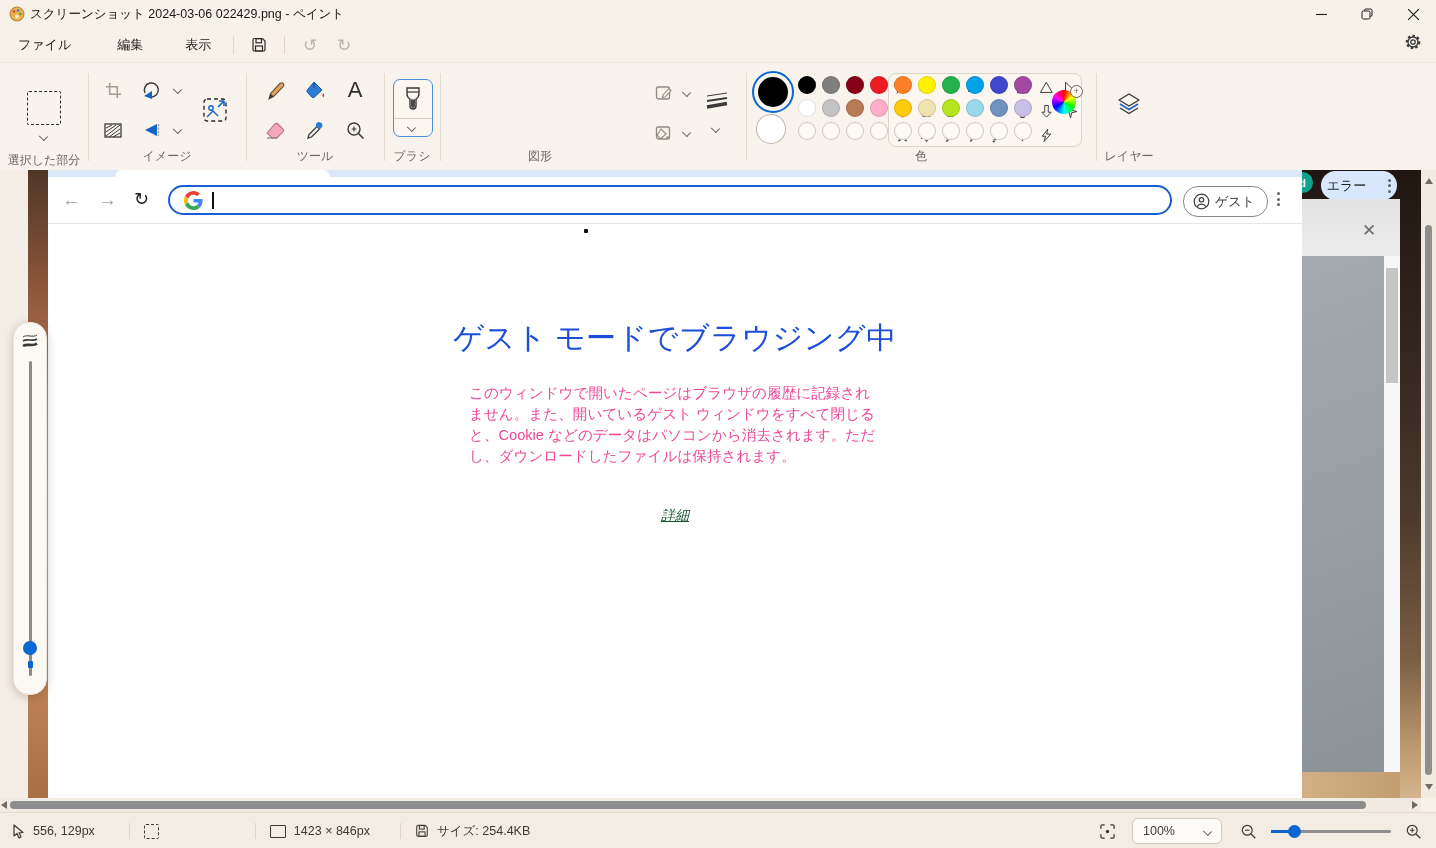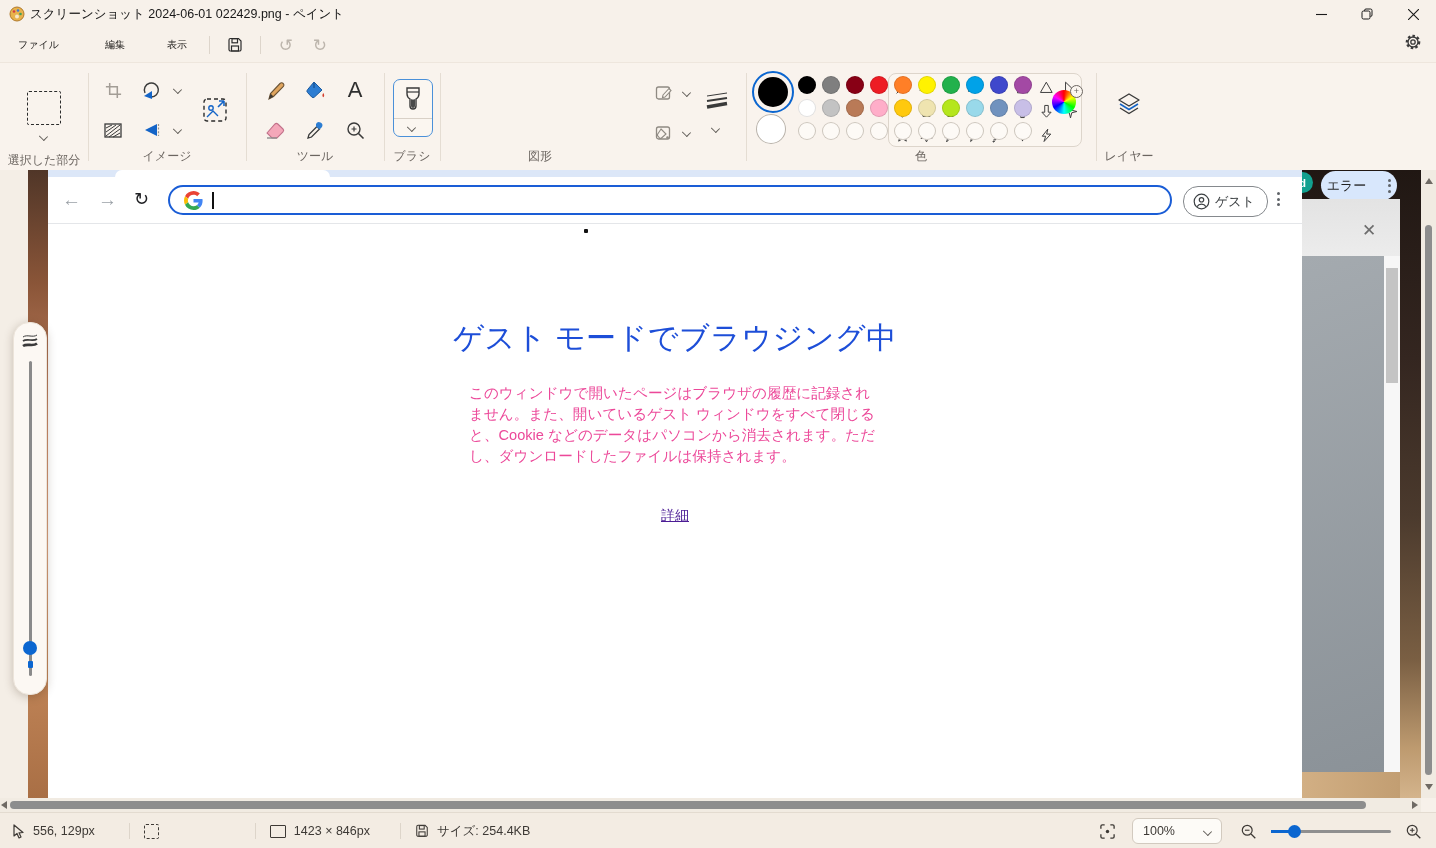--- a/index.html
+++ b/index.html
@@ -5,21 +5,21 @@
   html,body{margin:0;padding:0;overflow:hidden;}
   body{width:1436px;height:848px;font-family:"Liberation Sans","DejaVu Sans",sans-serif;background:#f7f1ea;position:relative;color:#1a1a1a;}
   .abs{position:absolute;}
   
   #titlebar{top:0;left:0;width:1436px;height:28px;display:flex;align-items:center;}
   #titlebar .title{font-size:12.5px;color:#191919;margin-left:8px;}
   .winbtn{width:46px;height:28px;display:flex;align-items:center;justify-content:center;}
   #winbtns{right:0;top:0;display:flex;}
   
   #menubar{top:28px;left:0;width:1436px;height:34px;display:flex;align-items:center;}
-  .menu-item{font-size:10px;padding:5px 14px;border-radius:5px;color:#1f1d1b;text-align:right;}
+  .menu-item{font-size:13px;padding:5px 14px;border-radius:5px;color:#1f1d1b;text-align:right;}
   .mdivider{width:1px;height:18px;background:#ddd5cb;margin:0 8px;}
   .tool-chip{width:34px;height:26px;display:flex;align-items:center;justify-content:center;border-radius:5px;}
   .disabled-glyph{color:#bcb5ac;font-size:17px;}
   #gear{position:absolute;right:14px;top:33px;}
   
   #ribbon{top:62px;left:0;width:1436px;height:108px;background:#f9f3ed;border-top:1px solid #eee6dd;border-bottom:1px solid #e2dad0;}
   .rsec-label{position:absolute;bottom:6px;width:100%;text-align:center;font-size:12px;color:#6b6560;}
   .rdiv{position:absolute;top:10px;bottom:10px;width:1px;background:#e5ddd3;}
   .chev{display:inline-block;width:6px;height:6px;border-right:1.4px solid #5f5b56;border-bottom:1.4px solid #5f5b56;transform:rotate(45deg) scaleY(.85);}
   .ribbon-btn{display:flex;align-items:center;justify-content:center;}
@@ -44,21 +44,21 @@
   #active-tab{left:67px;top:0;width:215px;height:7px;background:#fff;border-radius:8px 8px 0 0;}
   #omnibox{left:120px;top:15px;width:1004px;height:30px;border:2px solid #1a5dd6;border-radius:17px;background:#fff;display:flex;align-items:center;padding-left:14px;box-sizing:border-box;}
   .caret{width:1.5px;height:17px;background:#111;margin-left:9px;}
   #guest-badge{left:1135px;top:16px;height:29px;border:1px solid #85898d;border-radius:15px;display:flex;align-items:center;padding:0 12px 0 9px;gap:5px;font-size:13px;color:#3c4043;background:#fff;}
   .kebab{display:flex;flex-direction:column;gap:2.5px;align-items:center;}
   .kebab i{width:3px;height:3px;border-radius:50%;background:#5f6368;display:block;}
   #toolbar-border{left:0;top:53px;width:1254px;height:1px;background:#e4e6e9;}
   #guest-heading{left:0;top:148px;width:1254px;text-align:center;font-family:"Liberation Serif","DejaVu Serif",serif;font-size:30px;color:#1d4ed8;letter-spacing:.5px;}
   #guest-body{left:421px;top:213px;width:414px;font-size:14.6px;line-height:21px;color:#ec4899;}
   #guest-link{left:0;top:337px;width:1254px;text-align:center;font-size:14px;}
-  #guest-link a{color:#4c1d95;text-decoration:underline;}
+  #guest-link a{color:#14532d;text-decoration:underline;font-style:italic;}
   #ink-dot{left:536px;top:59px;width:4px;height:4px;background:#111;border-radius:1px;}
   
   #avatar-d{left:1292px;top:2px;width:21px;height:21px;border-radius:50%;background:#12a08f;color:#fff;font-size:11px;font-weight:bold;display:flex;align-items:center;justify-content:center;}
   #error-chip{left:1321px;top:1px;width:76px;height:29px;background:#d8e7fc;border-radius:15px;display:flex;align-items:center;justify-content:center;gap:22px;font-size:13px;color:#1f1f1f;}
   #gray-win-header{left:1302px;top:29px;width:98px;height:57px;background:linear-gradient(#e3e3e3,#ececec);}
   #gray-close{left:1362px;top:50px;font-size:17px;color:#6d6d6d;}
   #gray-win-body{left:1302px;top:86px;width:82px;height:516px;background:linear-gradient(160deg,#a4aaaf,#8b9298);}
   #gray-scroll-track{left:1384px;top:86px;width:16px;height:516px;background:#f7f7f7;}
   #gray-scroll-thumb{left:1386px;top:98px;width:12px;height:115px;background:#c4c4c4;}
   #wall-right-bottom{left:1302px;top:602px;width:98px;height:26px;background:linear-gradient(90deg,#d2af84,#c29e72);}
@@ -89,21 +89,21 @@
 
   <div id="titlebar" class="abs">
     <svg class="abs" style="left:9px;top:6px" width="16" height="16" viewBox="0 0 16 16">
       <circle cx="8" cy="8" r="7" fill="#e8b24b"></circle>
         <circle cx="8" cy="8" r="7" fill="none" stroke="#b07a2c"></circle>
       <circle cx="5" cy="5.5" r="1.3" fill="#d43f3f"></circle>
         <circle cx="9" cy="4.5" r="1.3" fill="#3f7ad4"></circle>
       <circle cx="11.5" cy="8" r="1.3" fill="#3fa05a"></circle>
         <circle cx="8" cy="10.5" r="2" fill="#f6e7c8"></circle>
     </svg>
-    <span class="title" style="margin-left:30px">スクリーンショット 2024-06-01 022429.png - ペイント</span>
+    <span class="title" style="margin-left:30px">スクリーンショット 2024-03-06 022429.png - ペイント</span>
     <div id="winbtns" class="abs">
       <div class="winbtn">
           <svg width="11" height="11" viewBox="0 0 11 11">
             <path d="M0 5.5 H11" stroke="#1a1a1a" stroke-width="1.1"></path>
           </svg>
         </div>
       <div class="winbtn">
           <svg width="12" height="12" viewBox="0 0 12 12">
             <rect x="1" y="3" width="8" height="8" rx="1.5" fill="none" stroke="#1a1a1a"></rect>
             <path d="M3.5 3 V2.5 a1.5 1.5 0 0 1 1.5-1.5 h4.5 a1.5 1.5 0 0 1 1.5 1.5 v4.5 a1.5 1.5 0 0 1-1.5 1.5 H9.5" fill="none" stroke="#1a1a1a"></path>

